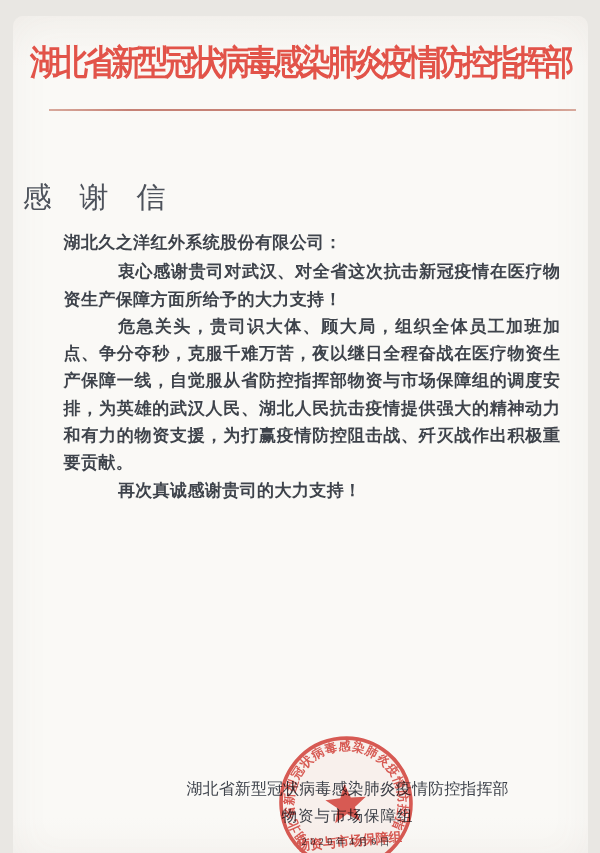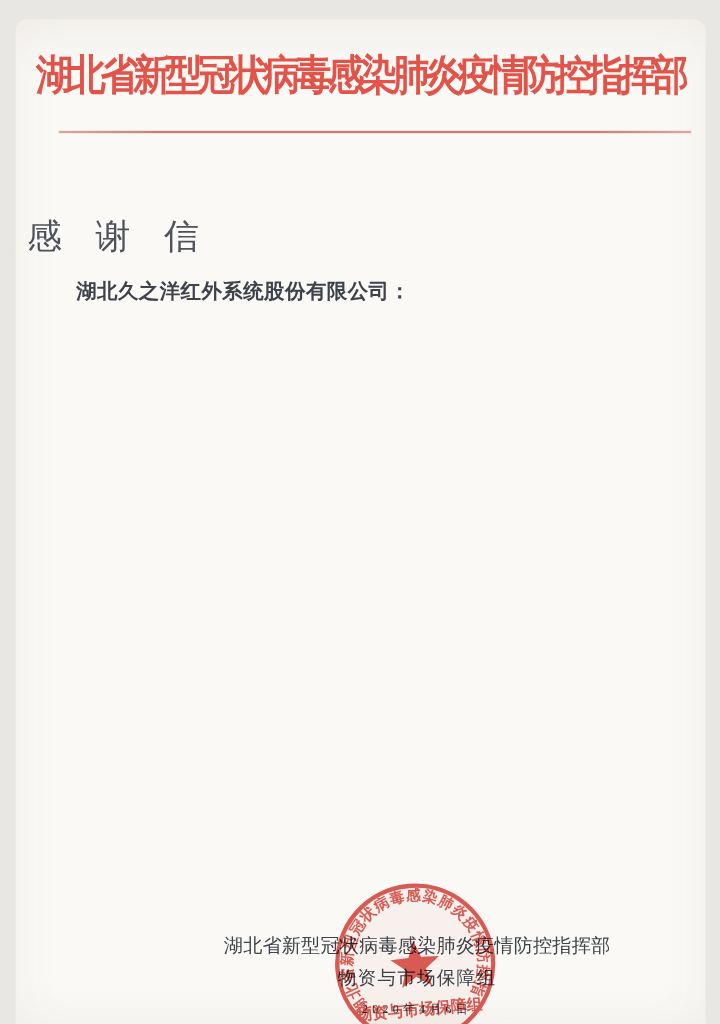--- a/index.html
+++ b/index.html
@@ -66,20 +66,23 @@
 <div class="page">
 
   <div class="org-header">湖北省新型冠状病毒感染肺炎疫情防控指挥部</div>
 
   <div class="red-rule"></div>
 
   <h1 class="letter-title">感 谢 信</h1>
 
   <div class="letter-body">
     <p class="salutation">湖北久之洋红外系统股份有限公司：</p>
+    <p class="para">衷心感谢贵司对武汉、对全省这次抗击新冠疫情在医疗物资生产保障方面所给予的大力支持！</p>
+    <p class="para">危急关头，贵司识大体、顾大局，组织全体员工加班加点、争分夺秒，克服千难万苦，夜以继日全程奋战在医疗物资生产保障一线，自觉服从省防控指挥部物资与市场保障组的调度安排，为英雄的武汉人民、湖北人民抗击疫情提供强大的精神动力和有力的物资支援，为打赢疫情防控阻击战、歼灭战作出积极重要贡献。</p>
+    <p class="para">再次真诚感谢贵司的大力支持！</p>
   </div>
 
   <div class="signature">
     <div class="sig-org">湖北省新型冠状病毒感染肺炎疫情防控指挥部</div>
     <div class="sig-dept">物资与市场保障组</div>
     <div class="sig-date">2020年4月6日</div>
   </div>
 
   <svg class="stamp" viewBox="0 0 140 140" xmlns="http://www.w3.org/2000/svg" xmlns:xlink="http://www.w3.org/1999/xlink">
     <circle cx="70" cy="70" r="64" fill="rgba(226,122,112,0.08)" stroke="#d7453e" stroke-width="3.6"></circle>

